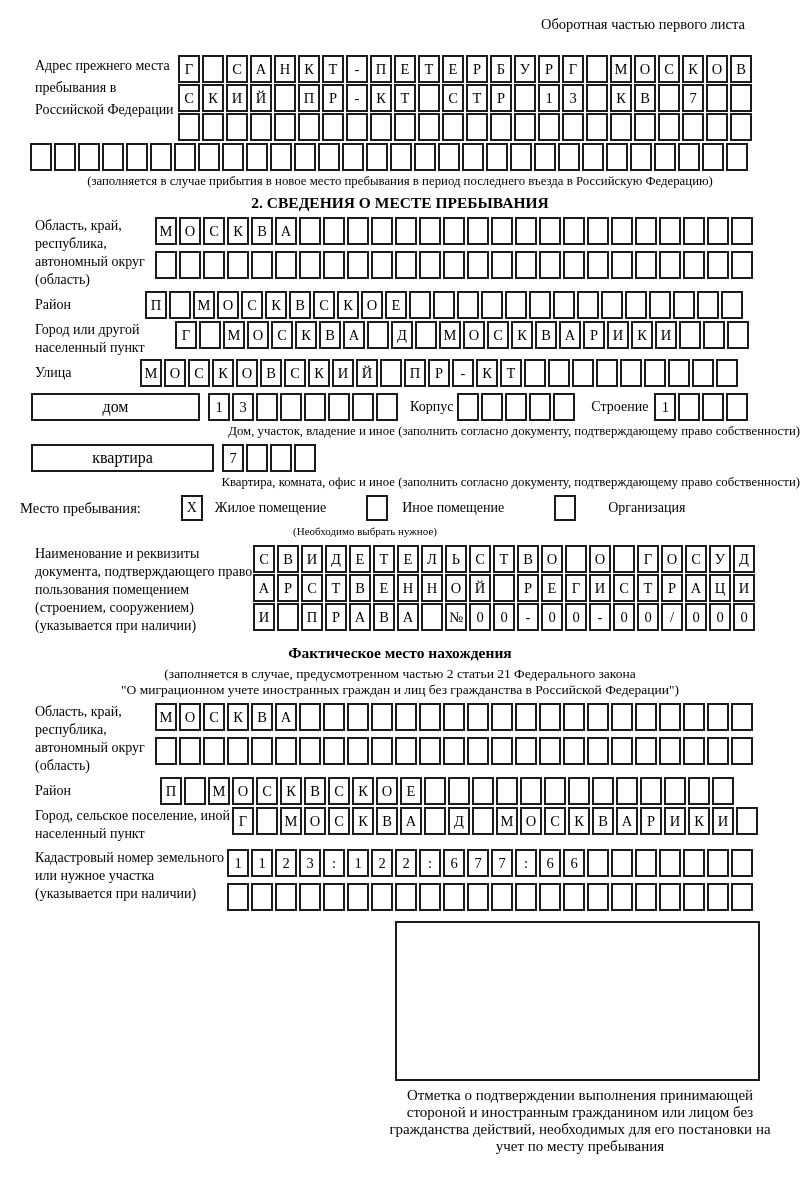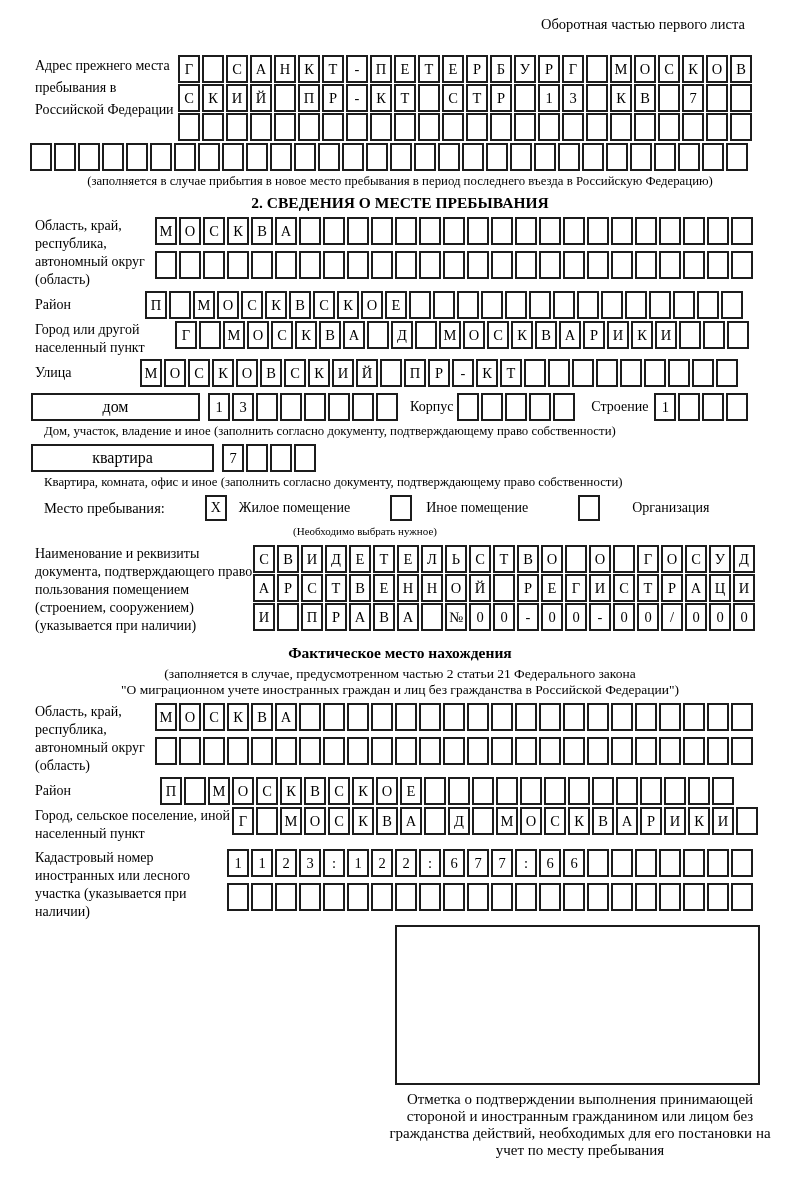--- a/index.html
+++ b/index.html
@@ -25,21 +25,21 @@
     display:flex; align-items:center; justify-content:center;
     font-size:14.5px; background:#fff;
   }
   .widebox {
     flex:none; height:28px; border:2px solid #1c1c1c;
     display:flex; align-items:center; justify-content:center;
     font-size:16px; background:#fff;
   }
   .inl { font-size:14px; line-height:28px; flex:none; }
   .caption { font-size:12.8px; line-height:16px; }
-  .pl35 { padding-left:44px; }
+  .pl35 { padding-left:20px;text-align:right; }
   .center { text-align:center; }
   .sec-title { font-size:15.5px; font-weight:bold; text-align:center; line-height:19px; }
   .cb {
     flex:none; width:22px; height:26px; border:2px solid #1c1c1c;
     display:flex; align-items:center; justify-content:center;
     font-size:14px; background:#fff;
   }
   .opt { font-size:14px; line-height:26px; flex:none; }
   .stamp-box { margin:4px 0 0 395px; width:365px; height:160px; border:2px solid #1c1c1c; background:#fff; }
   .stamp-cap { margin:6px 0 0 385px; width:390px; text-align:center; font-size:15px; line-height:17px; }
@@ -565,21 +565,21 @@
         <span class="cell">А</span>
         <span class="cell">Р</span>
         <span class="cell">И</span>
         <span class="cell">К</span>
         <span class="cell">И</span>
         <span class="cell"></span>
       </div>
   </div>
 
   <div class="frow" style="margin-top:6px">
-    <div class="flabel" style="width:192px">Кадастровый номер иностранных или лесного участка (указывается при наличии)</div>
+    <div class="flabel" style="width:192px">Кадастровый номер земельного или нужное участка (указывается при наличии)</div>
     <div class="ccol loose">
       <div class="cellrow">
           <span class="cell">1</span>
           <span class="cell">1</span>
           <span class="cell">2</span>
           <span class="cell">3</span>
           <span class="cell">:</span>
           <span class="cell">1</span>
           <span class="cell">2</span>
           <span class="cell">2</span>

